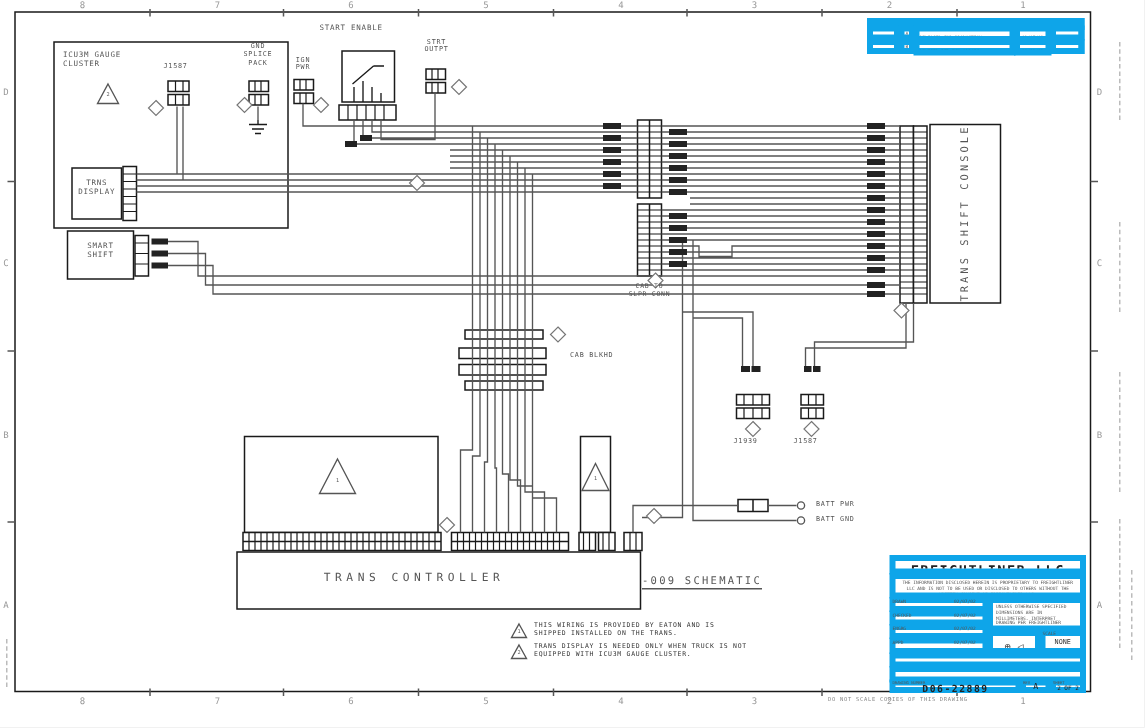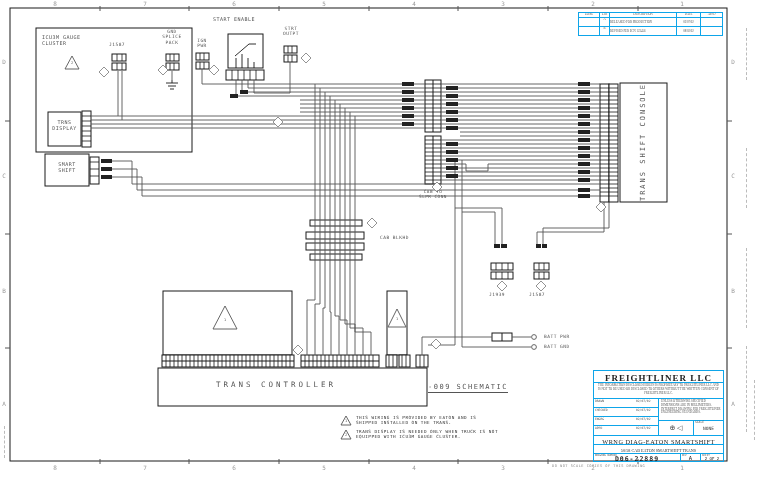--- a/index.html
+++ b/index.html
@@ -3,21 +3,21 @@
 <meta charset="utf-8">
 <style>
   html,body{margin:0;padding:0;background:#e8e8e8;}
   .sheet{position:relative;width:763px;height:485px;background:#ffffff;overflow:hidden;
          font-family:"DejaVu Sans Mono","Liberation Mono",monospace;color:#444;}
   .abs{position:absolute;}
   .lbl{position:absolute;font-size:5px;line-height:1.2;color:#555;letter-spacing:.5px;white-space:pre-line;}
   .ctr{text-align:center;}
   .zone{position:absolute;font-size:6px;color:#999;width:12px;text-align:center;}
   .tiny{font-size:3px;line-height:1.25;color:#555;}
-  .cell{position:absolute;border:1px solid #0ea5e9;box-sizing:border-box;overflow:hidden;font-family:Liberation Serif, serif;}
+  .cell{position:absolute;border:4px solid #0ea5e9;box-sizing:border-box;overflow:hidden;}
   .vtext{writing-mode:vertical-rl;transform:rotate(180deg);letter-spacing:2px;}
   .dash{position:absolute;width:0;border-left:1px dashed #bbb;}
   .flag{position:absolute;font-size:3.5px;color:#555;width:8px;text-align:center;}
   .underline{border-bottom:.8px solid #555;padding-bottom:1px;}
 </style>
 </head>
 <body>
 
 <div class="sheet">
 

